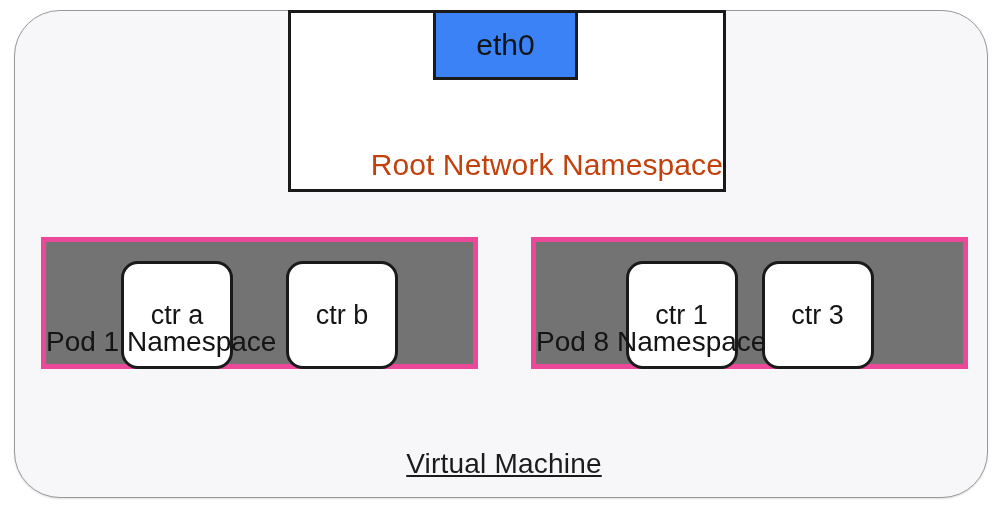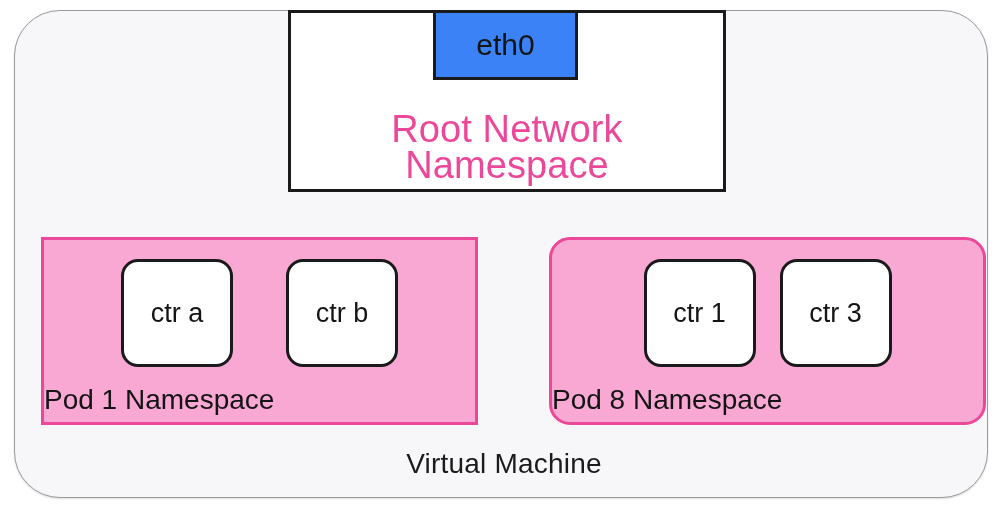--- a/index.html
+++ b/index.html
@@ -39,42 +39,43 @@
   .vm-label {
     position: absolute;
     left: 0;
     top: 448px;
     width: 1008px;
     text-align: center;
     font-size: 28px;
     line-height: 32px;
     color: #1b1b1b;
     letter-spacing: 0.2px;
+    text-decoration: underline;
   }
 
   
   .root-ns {
     position: absolute;
     left: 288px;
     top: 10px;
     width: 438px;
     height: 182px;
     box-sizing: border-box;
     background: #ffffff;
     border: 3px solid #1a1a1a;
   }
   .root-ns-label {
     position: absolute;
     left: 0;
     right: 0;
     bottom: 6px;
-    text-align: center;
-    font-size: 38px;
+    text-align: right;
+    font-size: 30px;
     line-height: 36px;
-    color: #ec4899;
+    color: #c2410c;
     letter-spacing: 0.1px;
   }
 
   
   .eth0-box {
     position: absolute;
     left: 433px;
     top: 10px;
     width: 145px;
     height: 70px;
@@ -88,33 +89,32 @@
   .eth0-label {
     font-size: 30px;
     line-height: 34px;
     color: #141414;
   }
 
   
   .pod-ns {
     position: absolute;
     top: 237px;
-    height: 188px;
+    height: 132px;
     box-sizing: border-box;
-    background: #f9a8d4;
-    border: 3px solid #ec4899;
+    background: #737373;
+    border: 5px solid #ec4899;
   }
   .pod-1 {
     left: 41px;
     width: 437px;
   }
   .pod-2 {
-    left: 549px;
+    left: 531px;
     width: 437px;
-    border-radius: 21px;
   }
   .pod-ns-label {
     position: absolute;
     left: 0;
     right: 0;
     bottom: 5px;
     font-size: 28px;
     line-height: 34px;
     color: #141414;
   }

